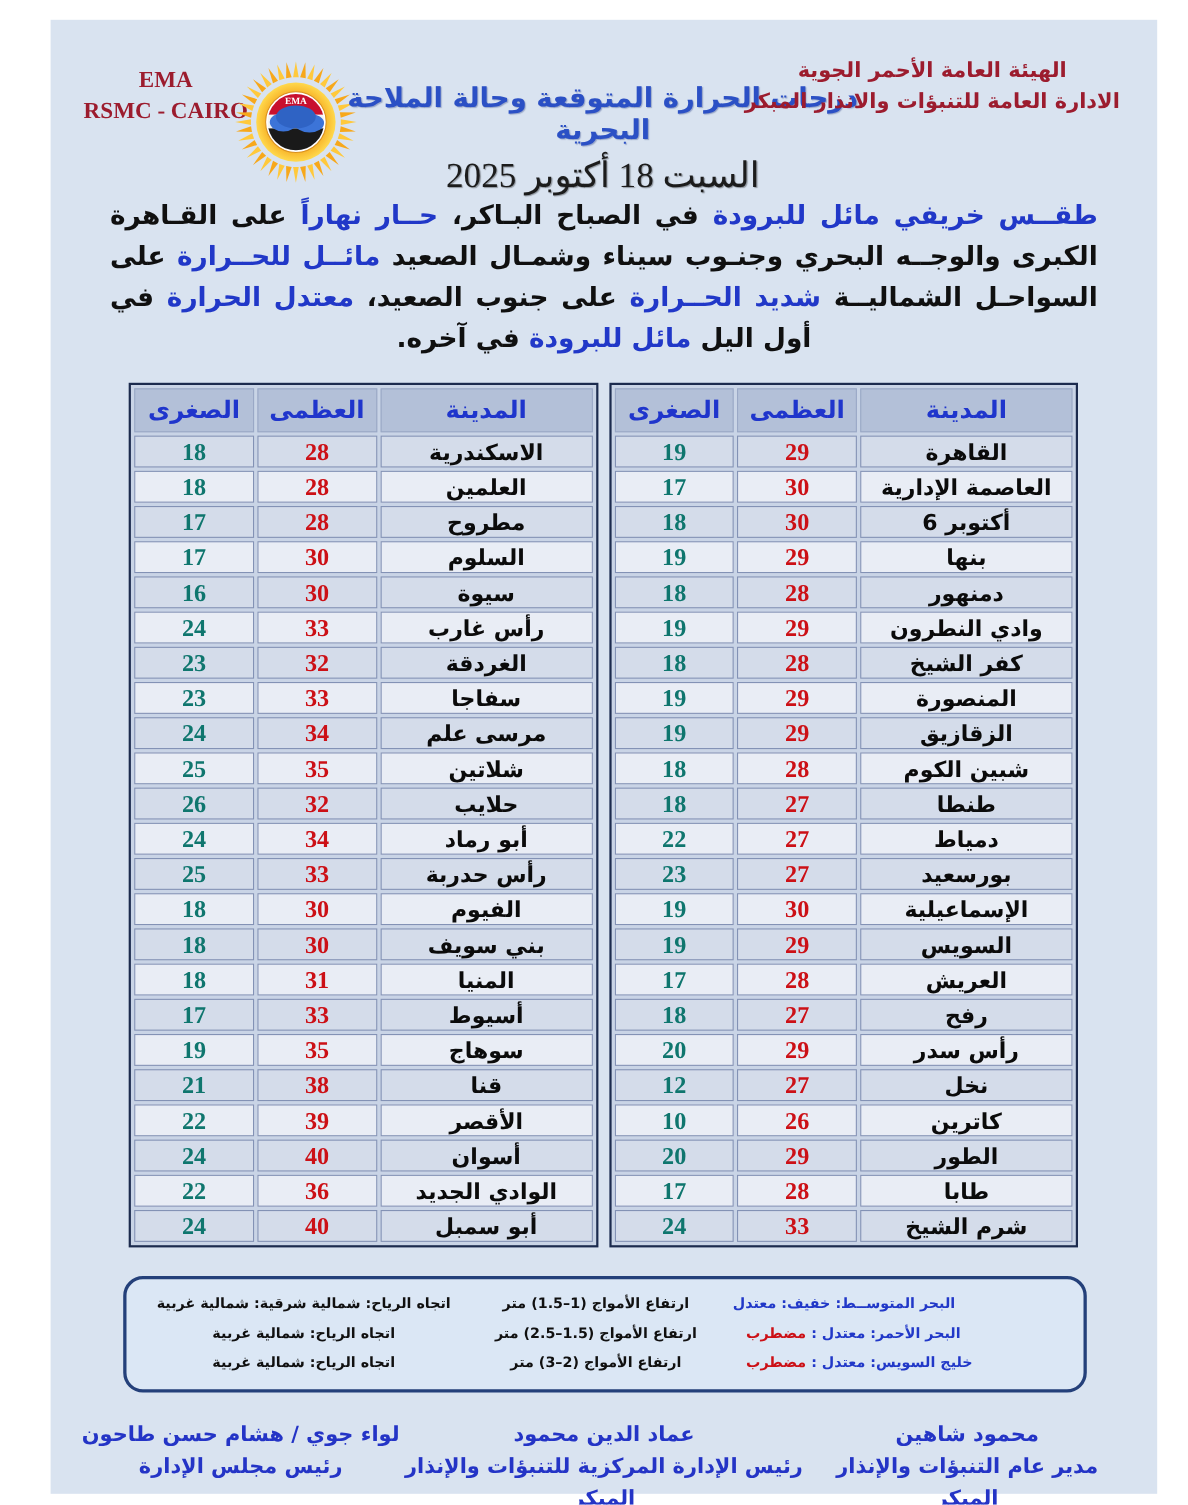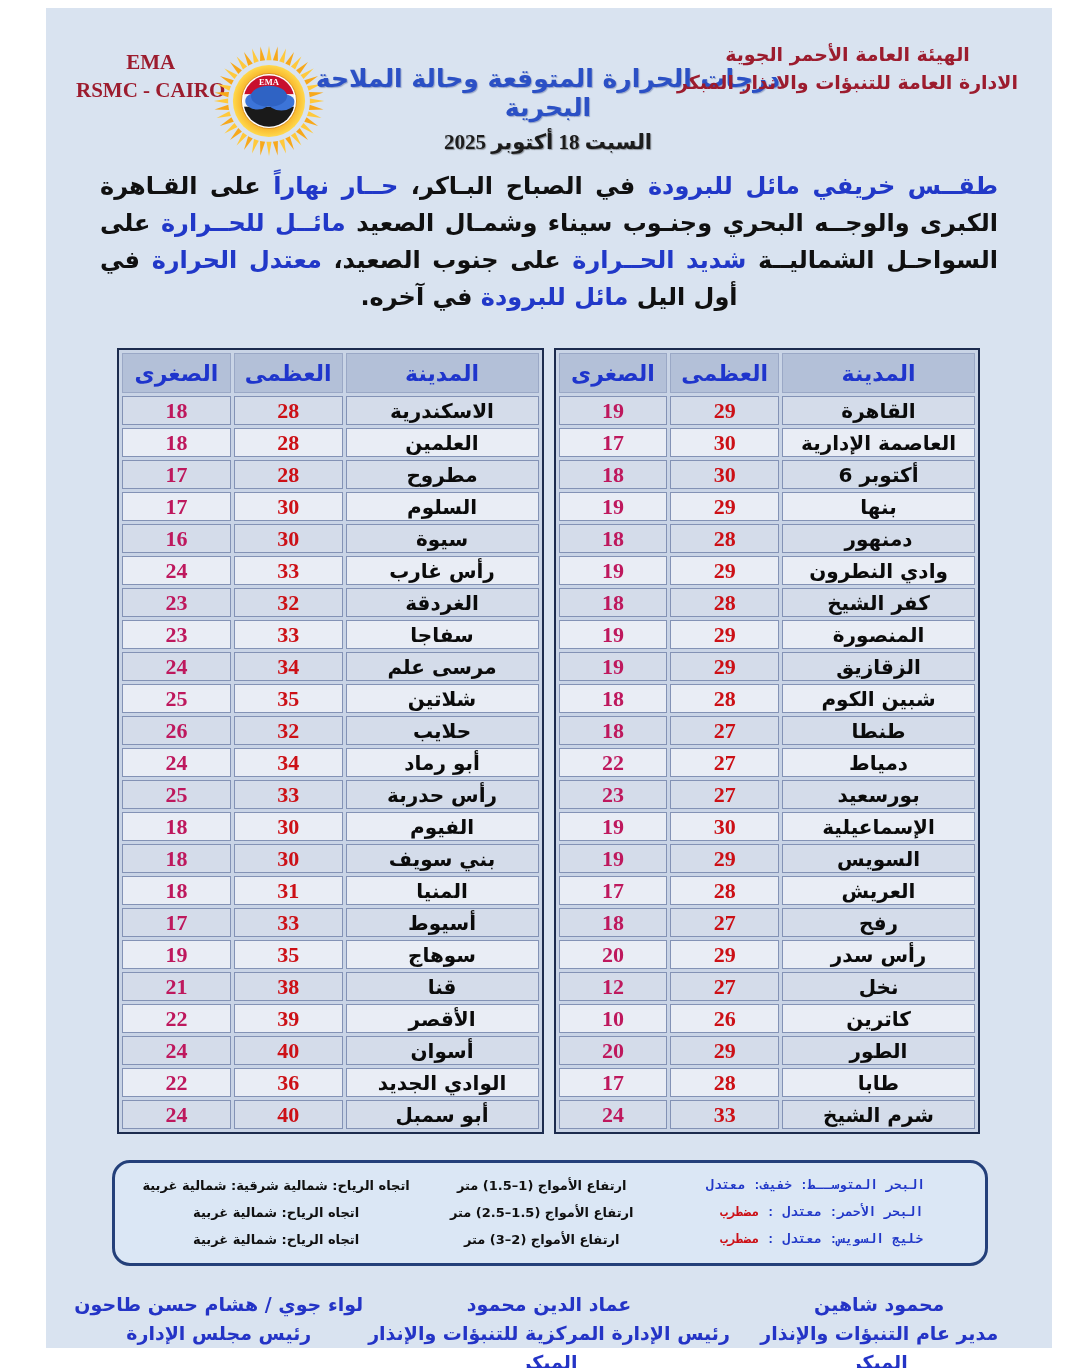--- a/index.html
+++ b/index.html
@@ -1,56 +1,56 @@
 <!DOCTYPE html>
 <html lang="ar"><head>
 <meta charset="utf-8">
 <style>
   html,body{margin:0;padding:0;background:#ffffff;font-family:"DejaVu Sans",sans-serif;}
   .page{position:relative;width:1080px;height:1368px;background:#ffffff;overflow:hidden;}
-  .sheet{position:absolute;left:46px;top:8px;width:1006px;height:1340px;background:#d9e3f0;}
+  .sheet{position:absolute;left:46px;top:18px;width:1006px;height:1340px;background:#d9e3f0;}
 
   
   .header{position:relative;height:150px;}
   .ema{position:absolute;left:30px;top:40px;color:#9c1c2e;font-family:"Liberation Serif","DejaVu Sans",serif;
        font-weight:bold;font-size:21px;line-height:28px;text-align:center;}
   .logo{position:absolute;left:166px;top:36px;width:114px;height:114px;}
   .titleblock{position:absolute;left:252px;top:56px;width:500px;text-align:center;}
   .doc-title{direction:rtl;color:#2b50c5;font-size:25px;font-weight:bold;
              text-shadow:1px 1px 1px rgba(70,90,150,.45);}
-  .doc-date{direction:rtl;margin-top:8px;color:#1c1c1c;font-size:21px;font-weight:bold;
+  .doc-date{direction:rtl;margin-top:8px;color:#1c1c1c;font-size:32px;font-weight:normal;
             font-family:"Liberation Serif","DejaVu Sans",serif;text-shadow:1px 1px 1px rgba(0,0,0,.35);}
   .agency{position:absolute;right:34px;top:32px;direction:rtl;color:#9c1c2e;font-size:19px;
           font-weight:bold;text-align:center;line-height:28px;}
 
   
-  .para{direction:rtl;margin:10px 54px 16px 54px;font-size:24px;font-weight:bold;line-height:37px;
+  .para{direction:rtl;margin:10px 54px 6px 54px;font-size:24px;font-weight:bold;line-height:37px;
         color:#101010;text-align:justify;text-align-last:center;}
   .para .b{color:#2138c8;} .para .k{color:#101010;}
 
   
   .tables{display:flex;direction:ltr;gap:10px;padding:16px 72px 0 71px;}
   table.temps{flex:1;border-collapse:separate;border-spacing:3px;border:2px solid #1c2b4e;
               background:#c9d4e6;table-layout:fixed;}
   table.temps td{border:1px solid #8392b5;text-align:center;vertical-align:middle;padding:0;}
   table.temps thead td{background:#b3c0d8;color:#1f35cc;font-size:22px;font-weight:bold;height:38px;
                        border:1px solid #9aa8c6;}
   table.temps tbody td{height:27px;}
   tr.odd td{background:#d4dcea;} tr.even td{background:#e9edf5;}
   td.t-city{width:47%;direction:ltr;font-weight:bold;font-size:20px;color:#0b0b0b;}
   td.t-max,td.t-min{width:26.5%;font-family:"Liberation Serif",serif;font-weight:bold;font-size:22px;}
-  td.t-max{color:#cc1016;} td.t-min{color:#be185d;}
+  td.t-max{color:#cc1016;} td.t-min{color:#0f766e;}
   tr.tall td{height:52px;}
 
   
   .marine{direction:rtl;margin:26px 64px 0 66px;height:106px;border:3px solid #24407a;border-radius:18px;
           background:#dbe7f5;display:grid;grid-template-columns:36% 30% 34%;align-items:center;
           padding:4px 20px;box-sizing:border-box;}
   .m-col{display:flex;flex-direction:column;gap:1px;font-size:13px;font-weight:bold;line-height:26px;}
-  .m-sea{text-align:center;color:#2138c8;font-family:Liberation Mono, monospace;}
+  .m-sea{text-align:left;color:#2138c8;}
   .m-sea .red{color:#cc1016;margin-left:12px;} .m-sea .blue{color:#2138c8;}
   .m-wave{text-align:center;color:#101010;}
   .m-wind{text-align:center;color:#101010;}
 
   
   .sigs{direction:rtl;display:grid;grid-template-columns:1fr 1.25fr 1fr;margin:24px 26px 0 26px;
         color:#2434c6;font-weight:bold;text-align:center;font-size:19px;line-height:29px;}
 </style>
 </head>
 <body>

